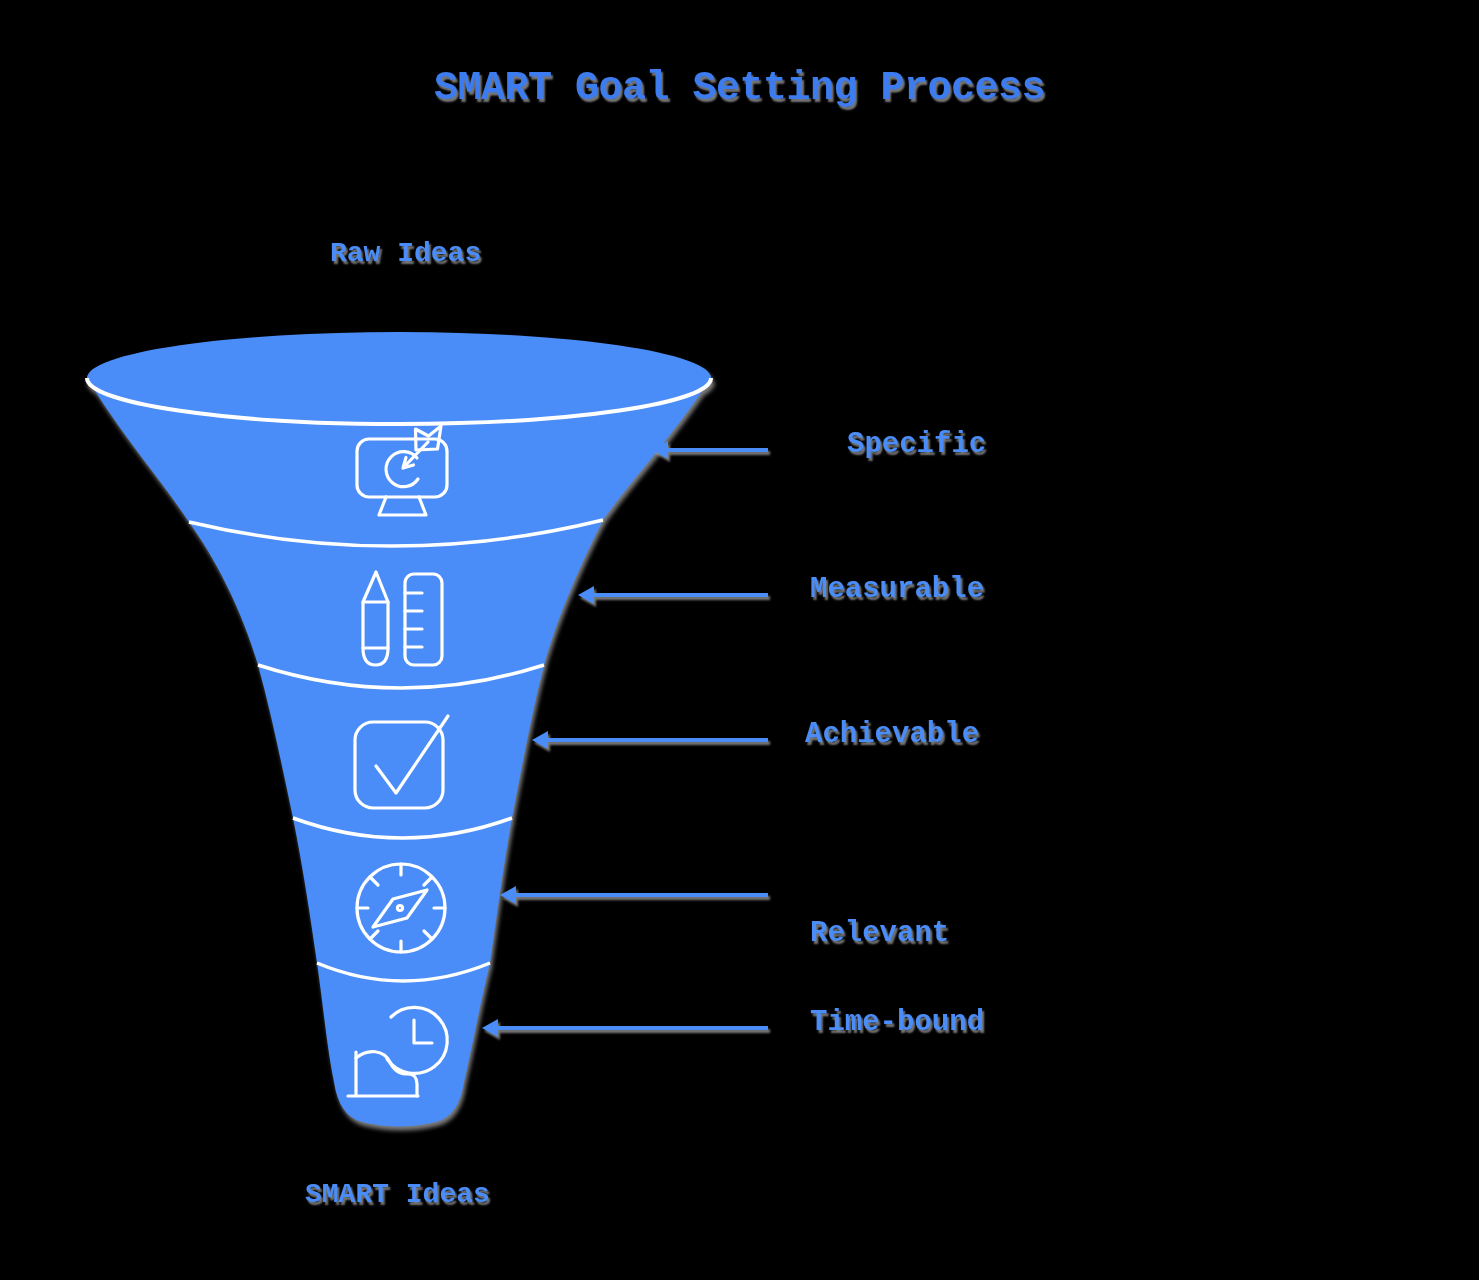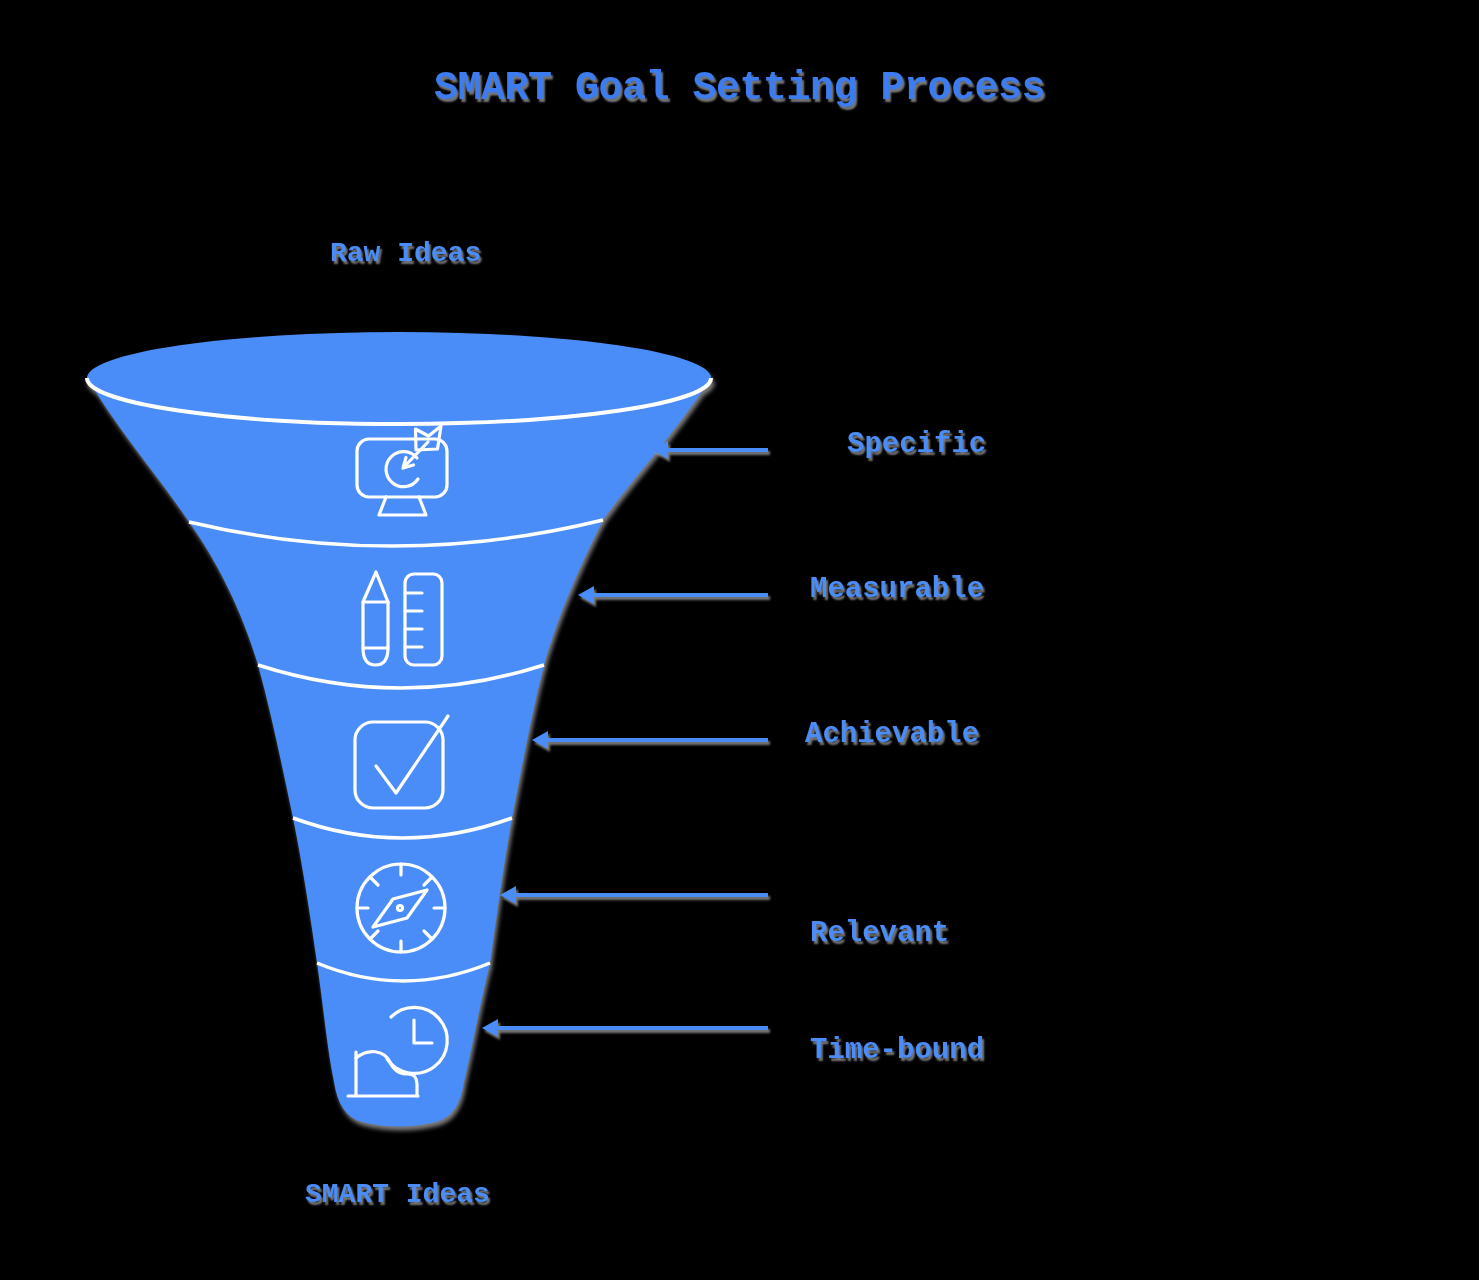--- a/index.html
+++ b/index.html
@@ -31,21 +31,21 @@
   .io-label{
     position:absolute;font-size:28px;font-weight:700;
     color:var(--label-text);line-height:1;
     text-shadow:2px 3px 2px rgba(170,170,170,.7);
     white-space:nowrap;
   }
   .stage-label-0{left:810px;top:430px;margin-left:37px;}
   .stage-label-1{left:810px;top:575px;}
   .stage-label-2{left:805px;top:720px;}
   .stage-label-3{left:810px;top:875px;margin-top:44px;}
-  .stage-label-4{left:810px;top:1036px;}
+  .stage-label-4{left:810px;top:1008px;}
   .input-label{left:330px;top:240px;}
   .output-label{left:305px;top:1181px;}
   svg.scene{position:absolute;left:0;top:0;}
   .funnel-body{filter:drop-shadow(2px 4px 2px rgba(225,225,225,.55));}
   .arrows{filter:drop-shadow(2px 3px 1px rgba(160,160,160,.75));}
   .icon path,.icon line,.icon circle,.icon rect{
     fill:none;stroke:var(--outline-white);stroke-width:3.2;
     stroke-linecap:round;stroke-linejoin:round;
   }
 </style>

